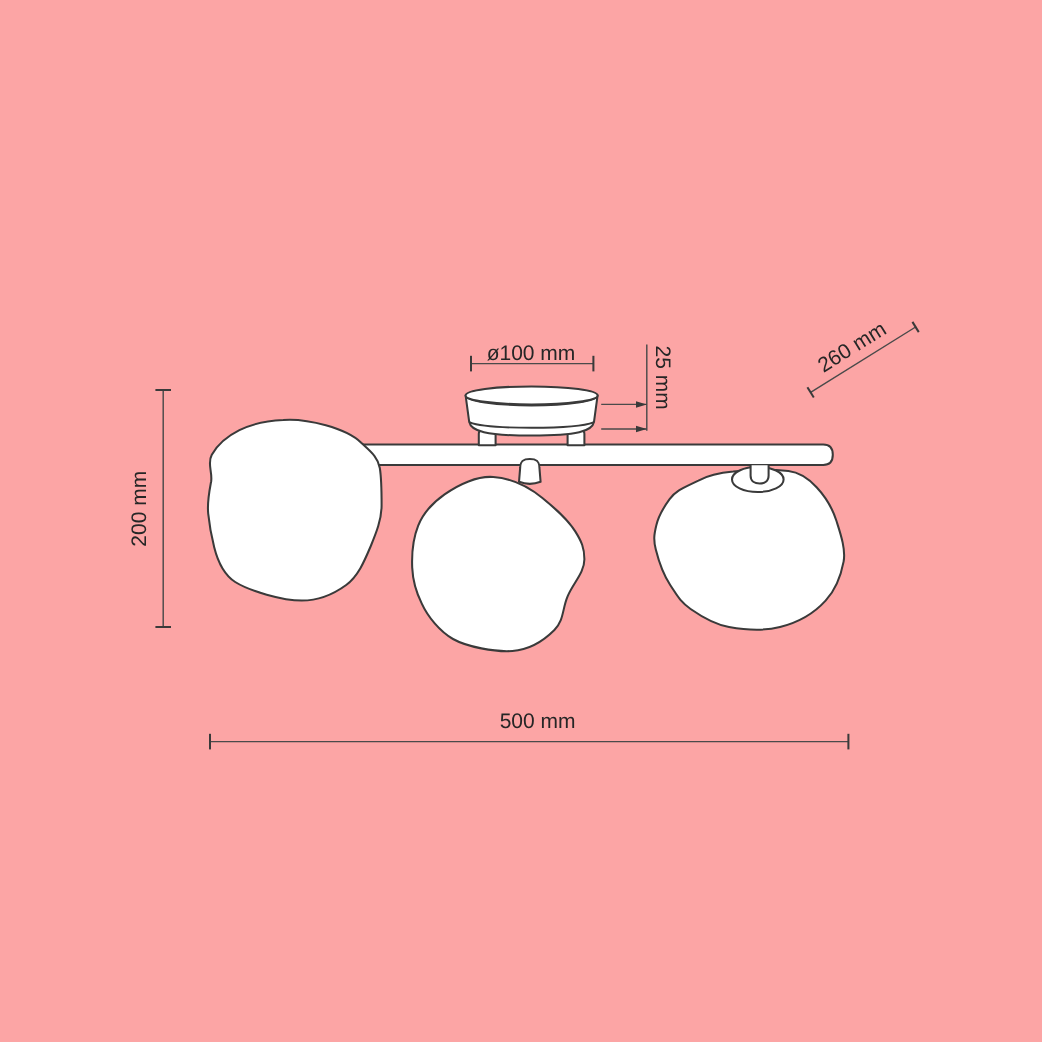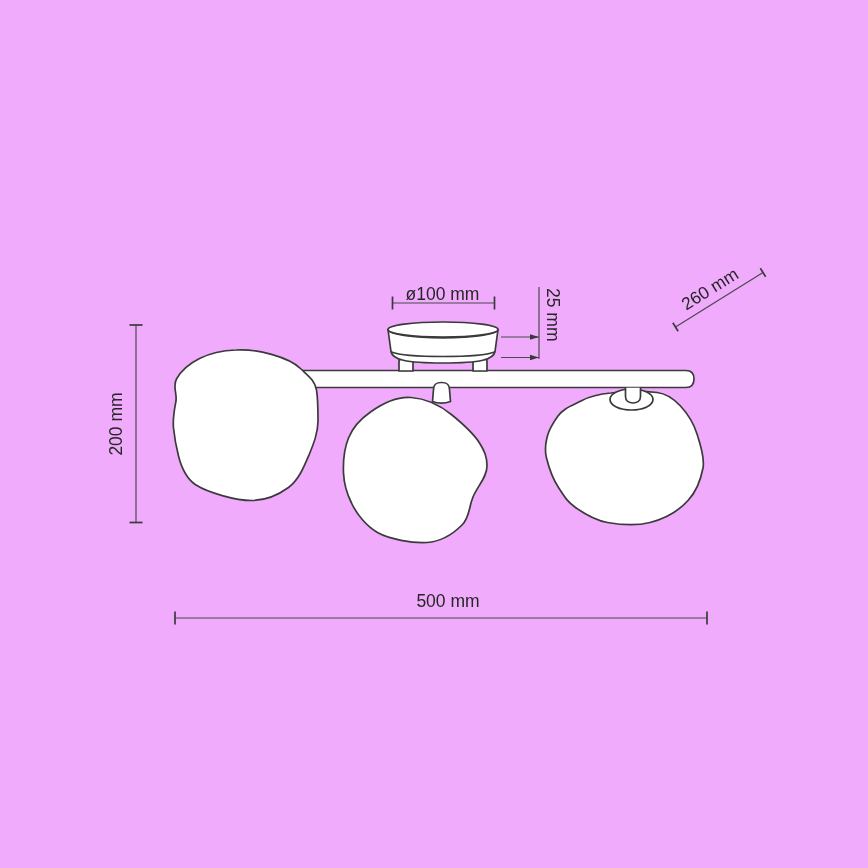--- a/index.html
+++ b/index.html
@@ -4,21 +4,21 @@
 <style>
   html, body {
     margin: 0;
     padding: 0;
     background: #ffffff;
   }
   .canvas {
     position: relative;
     width: 868px;
     height: 868px;
-    background: #f0abfc;
+    background: #fca5a5;
     overflow: hidden;
     font-family: "Liberation Sans", sans-serif;
   }
   svg { display: block; }
   .outline {
     fill: #ffffff;
     stroke: #3a3a3a;
     stroke-width: 1.7;
     stroke-linejoin: round;
     stroke-linecap: round;

